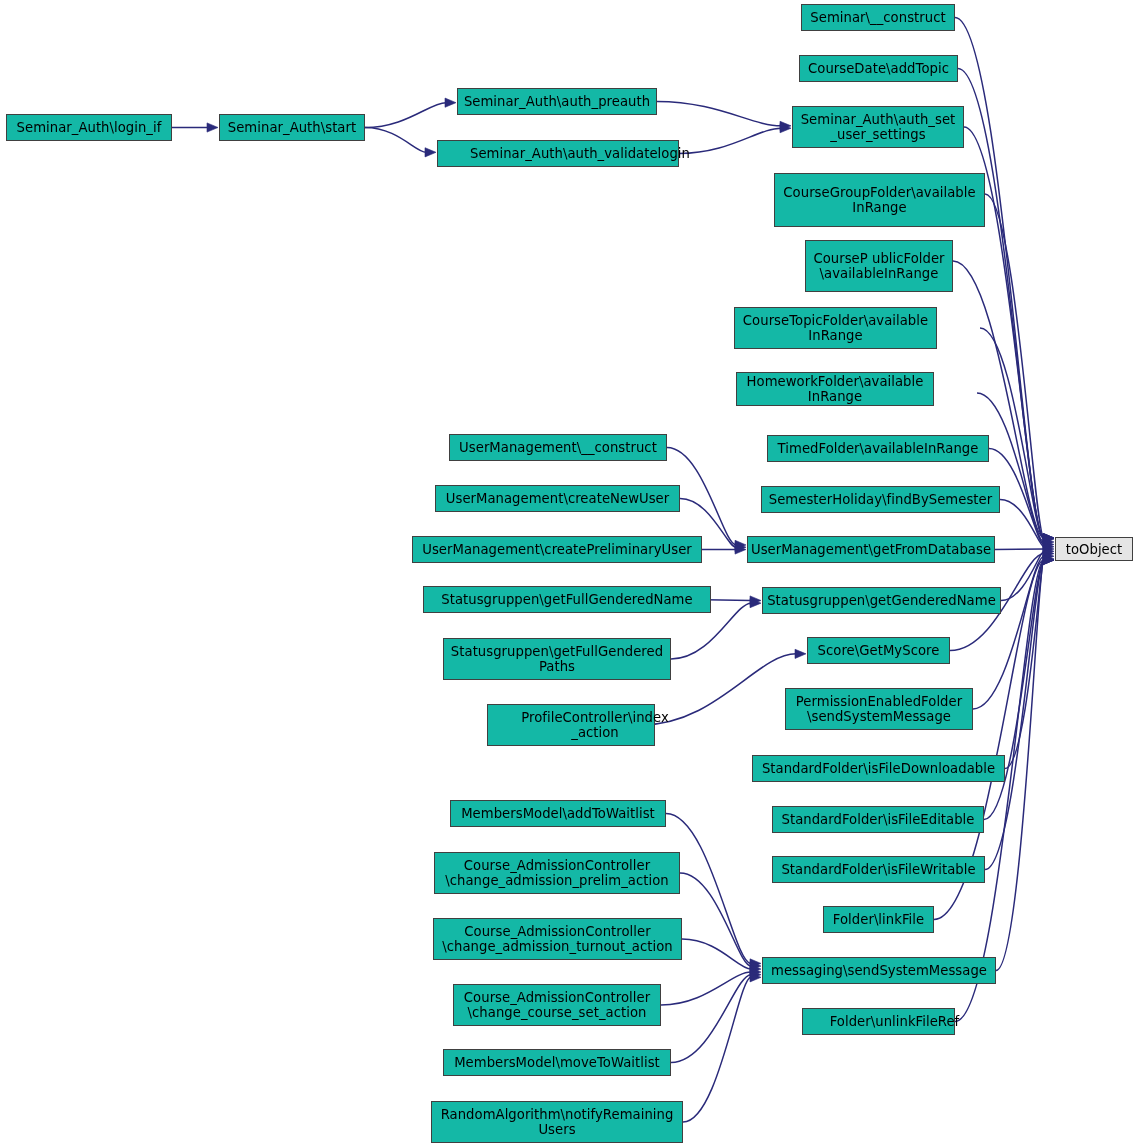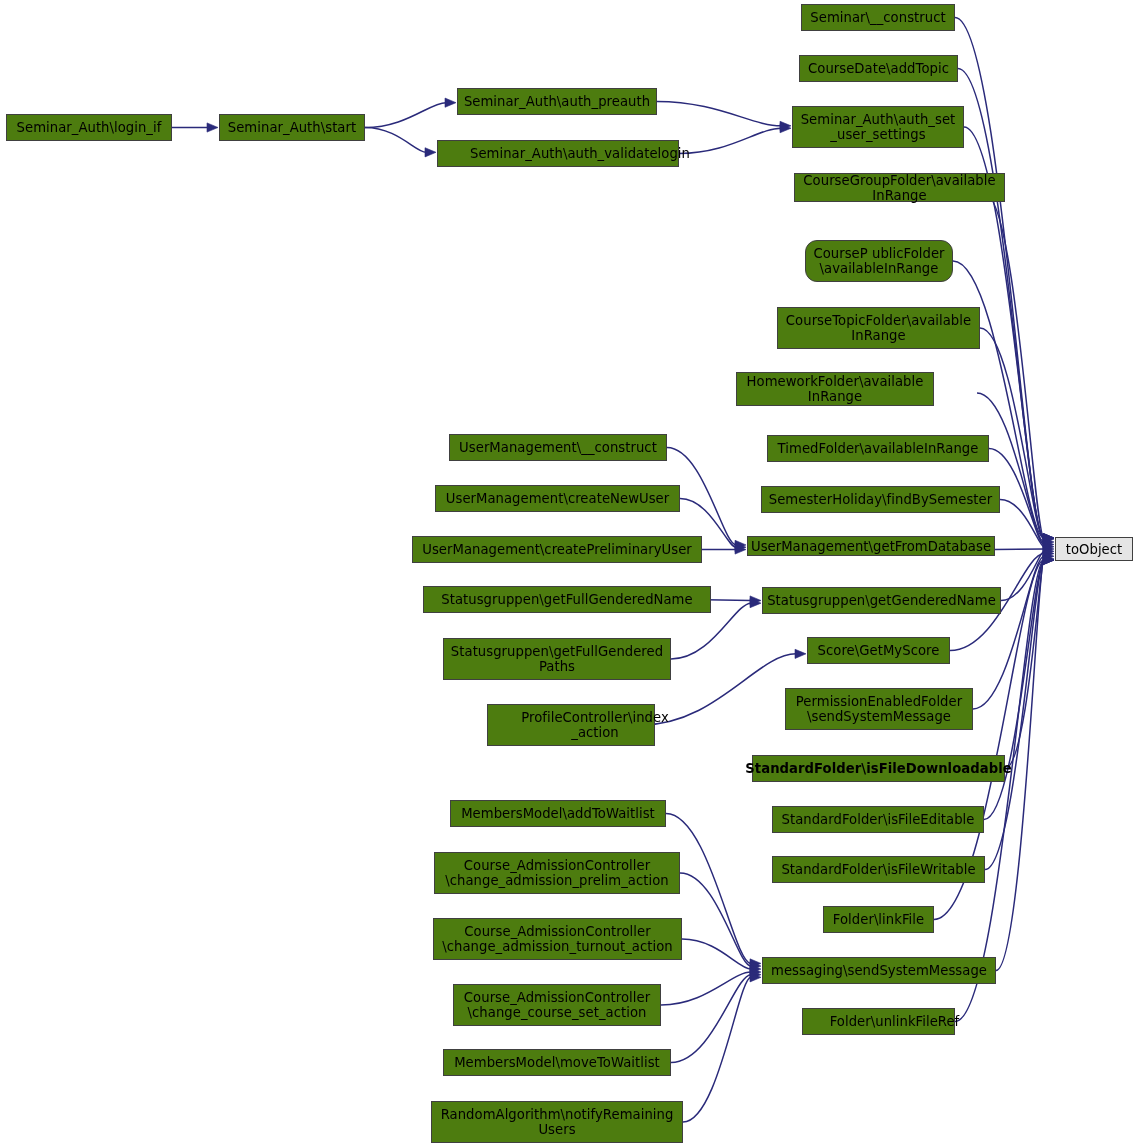--- a/index.html
+++ b/index.html
@@ -19,21 +19,21 @@
     position: absolute;
     left: 0;
     top: 0;
     width: 1139px;
     height: 1147px;
   }
   .gnode {
     position: absolute;
     box-sizing: border-box;
     border: 1px solid #404040;
-    background: #4d7c0f;
+    background: #14b8a6;
     color: #000000;
     display: flex;
     align-items: center;
     justify-content: center;
     text-align: center;
     font-size: 13.2px;
     line-height: 15px;
     letter-spacing: 0.05px;
     white-space: pre-line;
     cursor: default;
@@ -199,36 +199,36 @@
     </svg>
   <div id="node-layer">
       <div class="gnode" style="left: 6px; top: 114px; width: 166px; height: 27px;"><span class="lbl">Seminar_Auth\login_if</span></div>
       <div class="gnode" style="left: 219px; top: 114px; width: 146px; height: 27px;"><span class="lbl">Seminar_Auth\start</span></div>
       <div class="gnode" style="left: 457px; top: 88px; width: 200px; height: 27px;"><span class="lbl">Seminar_Auth\auth_preauth</span></div>
       <div class="gnode" style="left: 437px; top: 140px; width: 242px; height: 27px; padding-left: 44px;"><span class="lbl">Seminar_Auth\auth_validatelogin</span></div>
       <div class="gnode" style="left: 801px; top: 4px; width: 154px; height: 27px;"><span class="lbl">Seminar\__construct</span></div>
       <div class="gnode" style="left: 799px; top: 55px; width: 159px; height: 27px;"><span class="lbl">CourseDate\addTopic</span></div>
       <div class="gnode" style="left: 792px; top: 106px; width: 172px; height: 42px;"><span class="lbl">Seminar_Auth\auth_set
 _user_settings</span></div>
-      <div class="gnode" style="left: 774px; top: 173px; width: 211px; height: 29px; margin-left: 20px;"><span class="lbl">CourseGroupFolder\available
+      <div class="gnode" style="left: 774px; top: 173px; width: 211px; height: 54px;"><span class="lbl">CourseGroupFolder\available
 InRange</span></div>
-      <div class="gnode" style="left: 805px; top: 240px; width: 148px; height: 42px; border-radius: 12px;"><span class="lbl">CourseP ublicFolder
+      <div class="gnode" style="left: 805px; top: 240px; width: 148px; height: 52px;"><span class="lbl">CourseP ublicFolder
 \availableInRange</span></div>
-      <div class="gnode" style="left: 777px; top: 307px; width: 203px; height: 42px; align-items: center;"><span class="lbl">CourseTopicFolder\available
+      <div class="gnode" style="left: 734px; top: 307px; width: 203px; height: 42px; align-items: center;"><span class="lbl">CourseTopicFolder\available
 InRange</span></div>
       <div class="gnode" style="left: 736px; top: 372px; width: 198px; height: 34px; justify-content: center;"><span class="lbl">HomeworkFolder\available
 InRange</span></div>
       <div class="gnode" style="left: 767px; top: 435px; width: 222px; height: 27px;"><span class="lbl">TimedFolder\availableInRange</span></div>
       <div class="gnode" style="left: 761px; top: 486px; width: 239px; height: 27px;"><span class="lbl">SemesterHoliday\findBySemester</span></div>
-      <div class="gnode" style="left: 747px; top: 536px; width: 248px; height: 20px;"><span class="lbl">UserManagement\getFromDatabase</span></div>
+      <div class="gnode" style="left: 747px; top: 536px; width: 248px; height: 27px;"><span class="lbl">UserManagement\getFromDatabase</span></div>
       <div class="gnode" style="left: 762px; top: 587px; width: 239px; height: 27px;"><span class="lbl">Statusgruppen\getGenderedName</span></div>
       <div class="gnode" style="left: 807px; top: 637px; width: 143px; height: 27px;"><span class="lbl">Score\GetMyScore</span></div>
       <div class="gnode" style="left: 785px; top: 688px; width: 188px; height: 42px;"><span class="lbl">PermissionEnabledFolder
 \sendSystemMessage</span></div>
-      <div class="gnode" style="left: 752px; top: 755px; width: 253px; height: 27px; font-weight: bold;"><span class="lbl">StandardFolder\isFileDownloadable</span></div>
+      <div class="gnode" style="left: 752px; top: 755px; width: 253px; height: 27px;"><span class="lbl">StandardFolder\isFileDownloadable</span></div>
       <div class="gnode" style="left: 772px; top: 806px; width: 212px; height: 27px;"><span class="lbl">StandardFolder\isFileEditable</span></div>
       <div class="gnode" style="left: 772px; top: 856px; width: 213px; height: 27px;"><span class="lbl">StandardFolder\isFileWritable</span></div>
       <div class="gnode" style="left: 823px; top: 906px; width: 111px; height: 27px;"><span class="lbl">Folder\linkFile</span></div>
       <div class="gnode" style="left: 762px; top: 957px; width: 234px; height: 27px;"><span class="lbl">messaging\sendSystemMessage</span></div>
       <div class="gnode" style="left: 802px; top: 1008px; width: 153px; height: 27px; padding-left: 32px;"><span class="lbl">Folder\unlinkFileRef</span></div>
       <div class="gnode highlight" style="left: 1055px; top: 537px; width: 78px; height: 24px;"><span class="lbl">toObject</span></div>
       <div class="gnode" style="left: 449px; top: 434px; width: 218px; height: 27px;"><span class="lbl">UserManagement\__construct</span></div>
       <div class="gnode" style="left: 435px; top: 485px; width: 245px; height: 27px;"><span class="lbl">UserManagement\createNewUser</span></div>
       <div class="gnode" style="left: 412px; top: 536px; width: 290px; height: 27px;"><span class="lbl">UserManagement\createPreliminaryUser</span></div>
       <div class="gnode" style="left: 423px; top: 586px; width: 288px; height: 27px;"><span class="lbl">Statusgruppen\getFullGenderedName</span></div>

